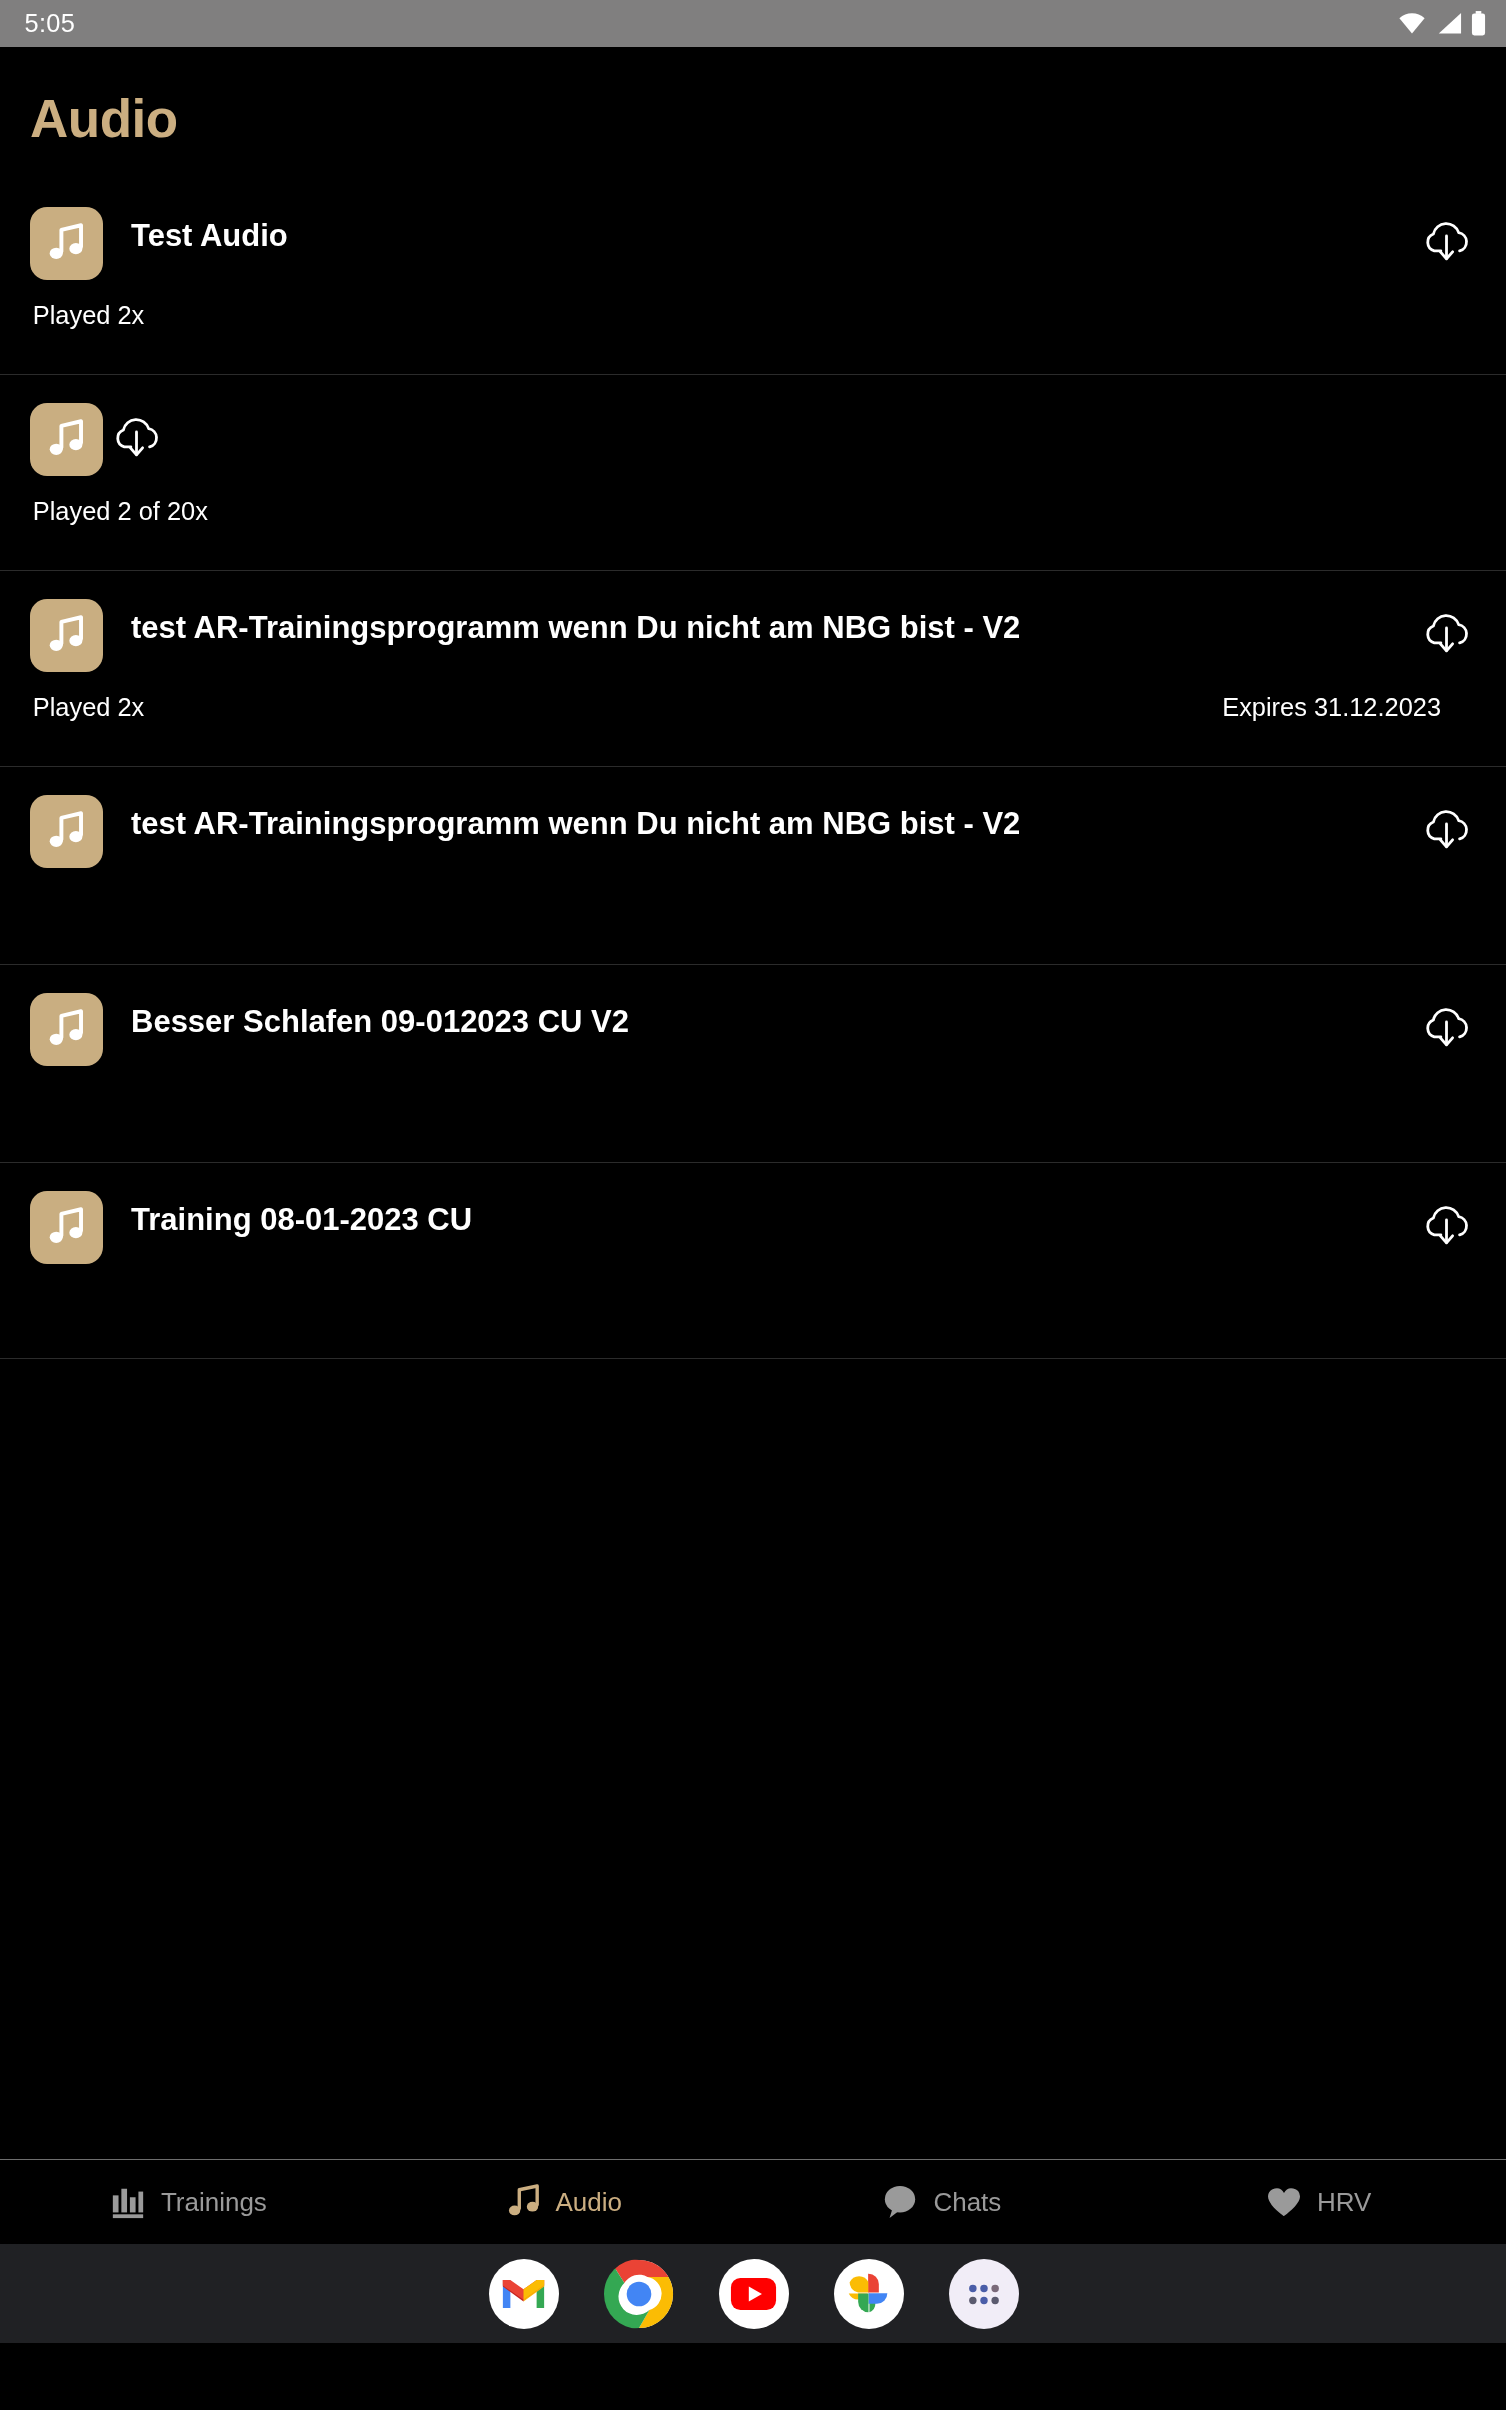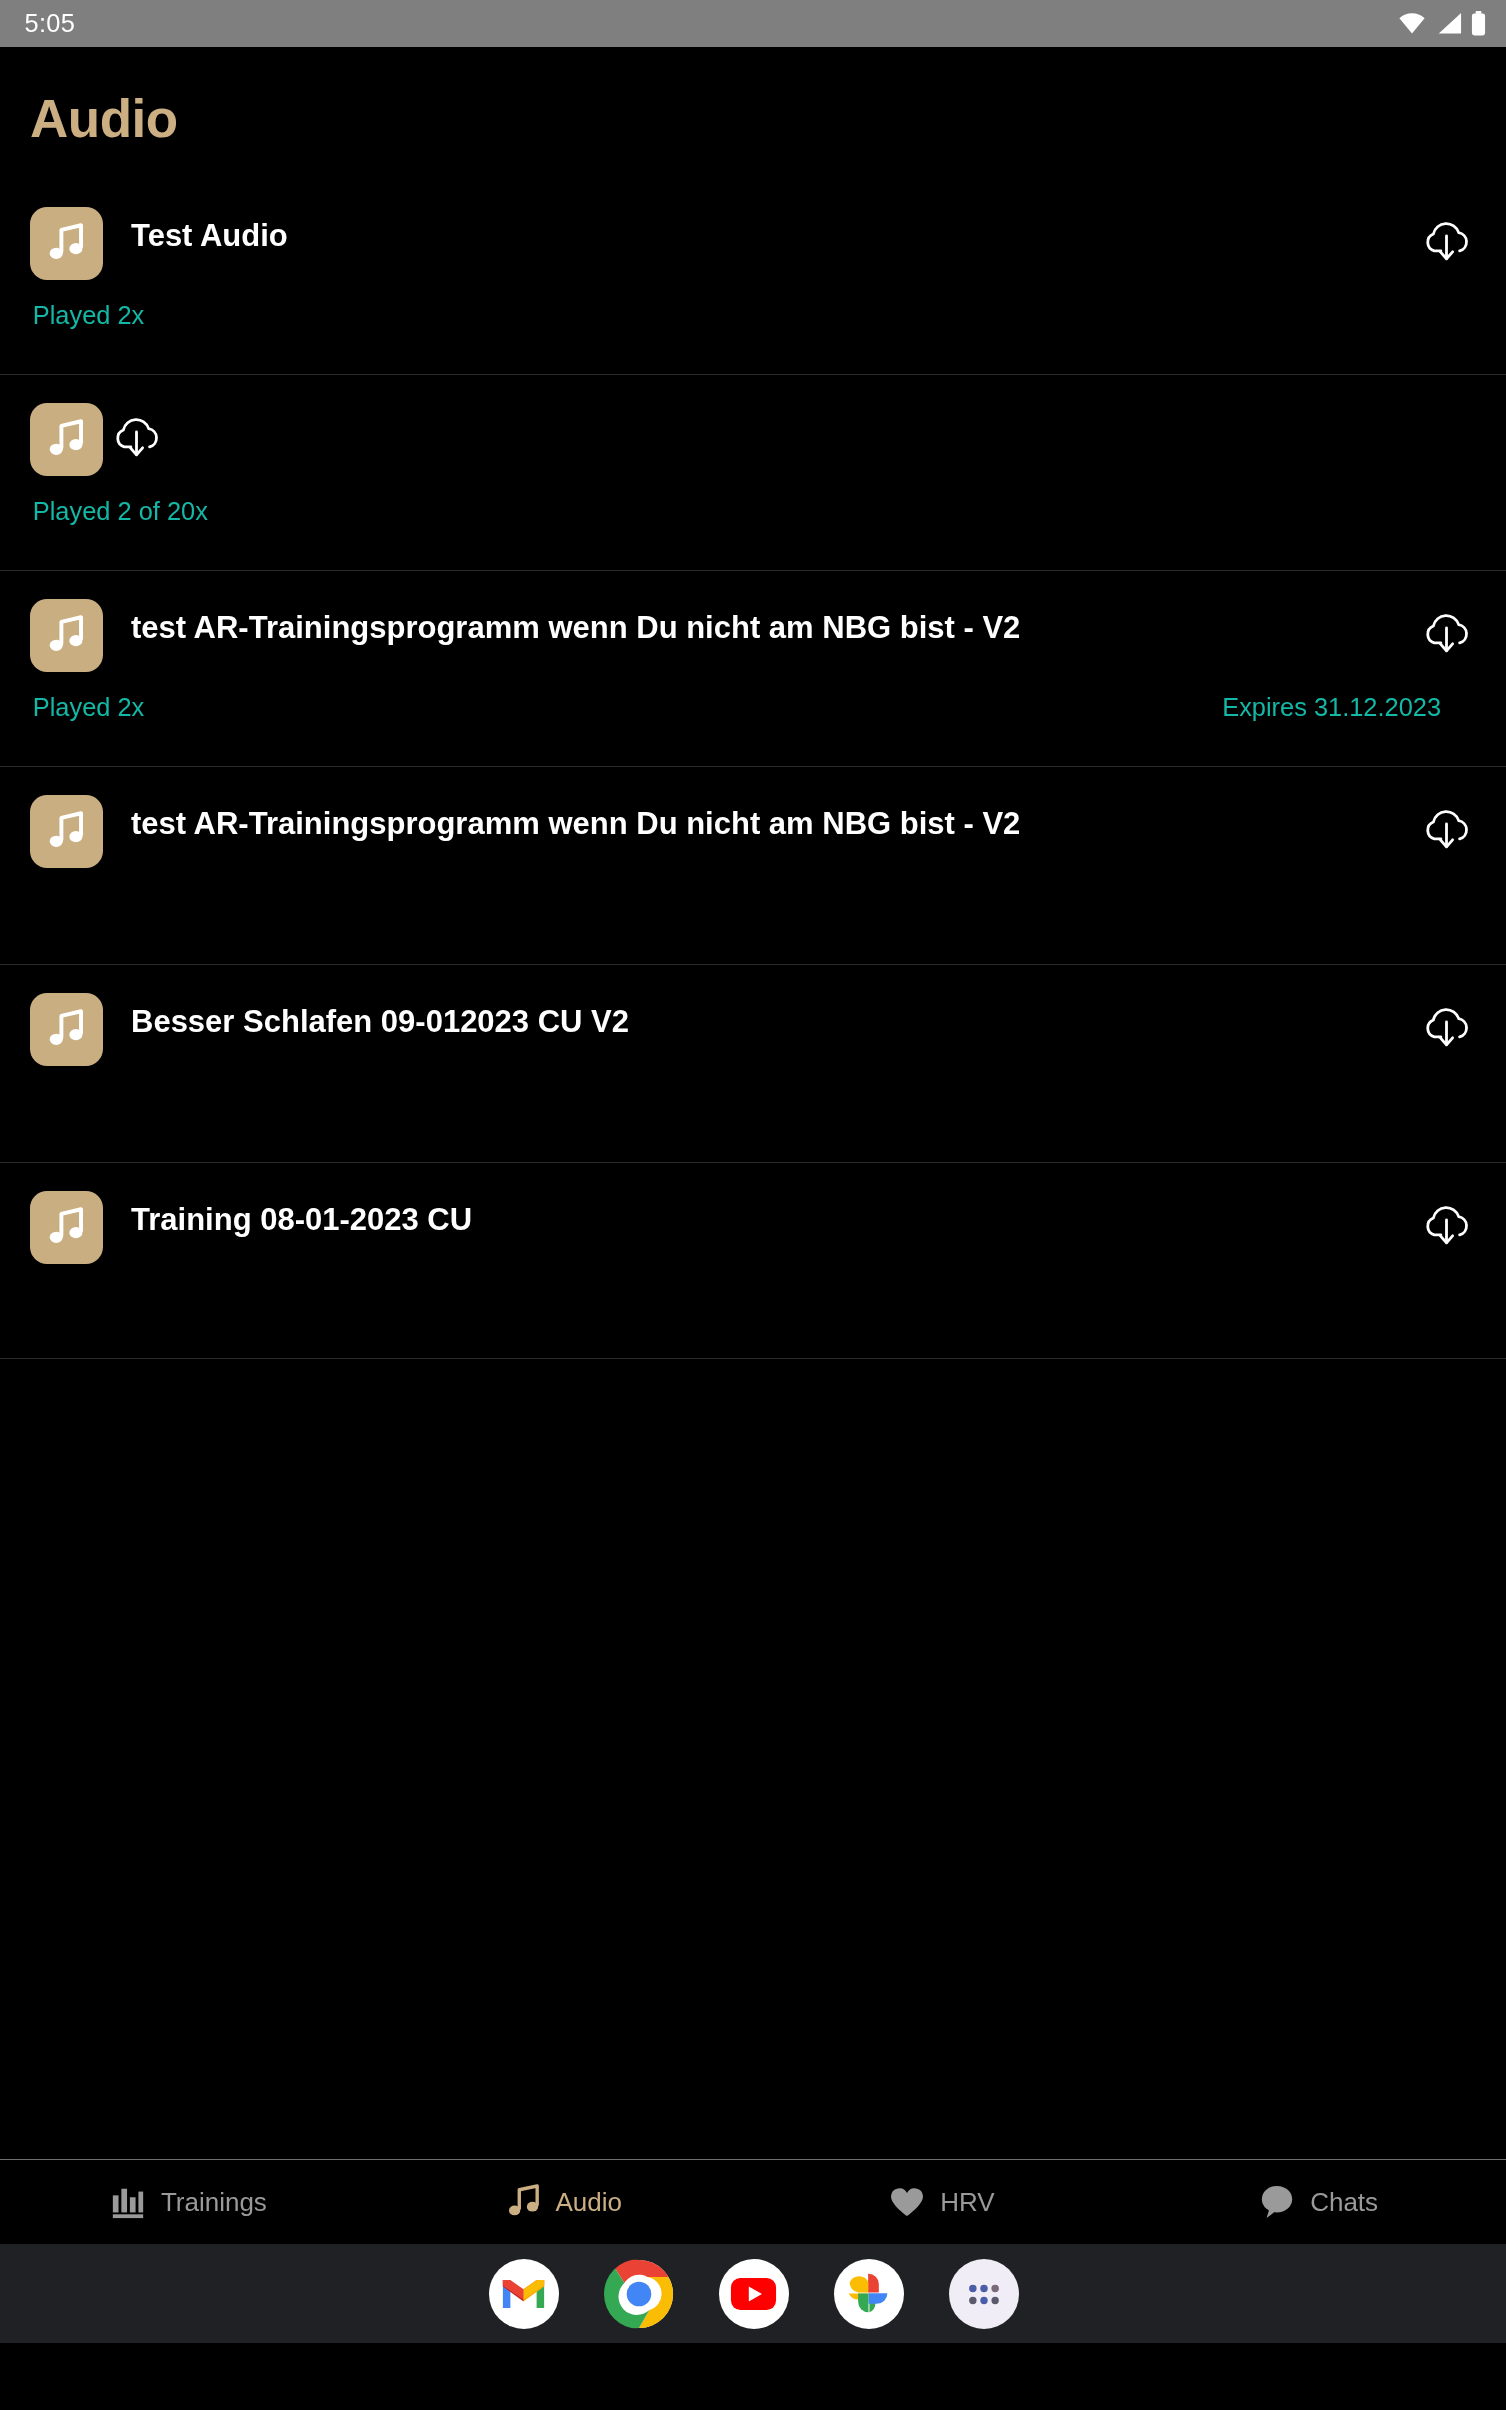--- a/index.html
+++ b/index.html
@@ -111,21 +111,21 @@
   .download-btn svg { display: block; }
 
   .item-meta {
     display: flex;
     align-items: baseline;
     justify-content: space-between;
     padding: 22.6px 38px 0 2.8px;
     min-height: 34px;
   }
   .meta-played, .meta-expires {
-    color: #14b8a6;
+    color: #ffffff;
     font-size: 25.4px;
     line-height: 1;
   }
   .meta-expires { text-align: left; }
 
   
   .tab-bar {
     flex: 0 0 auto;
     height: 85px;
     background: #000000;
@@ -368,35 +368,35 @@
             <path d="M12 27 V7 L31 3 V23" stroke="#CBAE81" stroke-width="3.6" fill="none" stroke-linecap="round" stroke-linejoin="round"></path>
             <ellipse cx="7" cy="29" rx="6" ry="5.2" fill="#CBAE81"></ellipse>
             <ellipse cx="26" cy="25" rx="6" ry="5.2" fill="#CBAE81"></ellipse>
           </svg>
       </span>
       <span class="tab-label">Audio</span>
     </div>
 
     <div class="tab">
       <span>
-        <svg width="36" height="32" viewBox="0 0 38 34">
-            <path d="M19 32 C19 32 2 20.5 2 11 A9 9 0 0 1 19 7.5 A9 9 0 0 1 36 11 C36 20.5 19 32 19 32 Z" fill="#9A9A9A"></path>
-          </svg>
-      </span>
-      <span class="tab-label">HRV</span>
-    </div>
-
-    <div class="tab">
-      <span>
         <svg width="36" height="36" viewBox="0 0 38 38">
             <ellipse cx="19" cy="16" rx="16" ry="14" fill="#9A9A9A"></ellipse>
             <path d="M11 26 L8 36 L17 29 Z" fill="#9A9A9A"></path>
           </svg>
       </span>
       <span class="tab-label">Chats</span>
+    </div>
+
+    <div class="tab">
+      <span>
+        <svg width="36" height="32" viewBox="0 0 38 34">
+            <path d="M19 32 C19 32 2 20.5 2 11 A9 9 0 0 1 19 7.5 A9 9 0 0 1 36 11 C36 20.5 19 32 19 32 Z" fill="#9A9A9A"></path>
+          </svg>
+      </span>
+      <span class="tab-label">HRV</span>
     </div>
 
   </div>
 
   <div class="dock">
     <div class="dock-app white-bg">
       <svg width="45" height="36" viewBox="0 0 48 38">
         <path d="M4 34 V10 L24 24 L44 10 V34 Z" fill="#ffffff"></path>
         <path d="M2 34 V9 L10 4 V34 Z" fill="#4285F4"></path>
         <path d="M46 34 V9 L38 4 V34 Z" fill="#34A853"></path>

